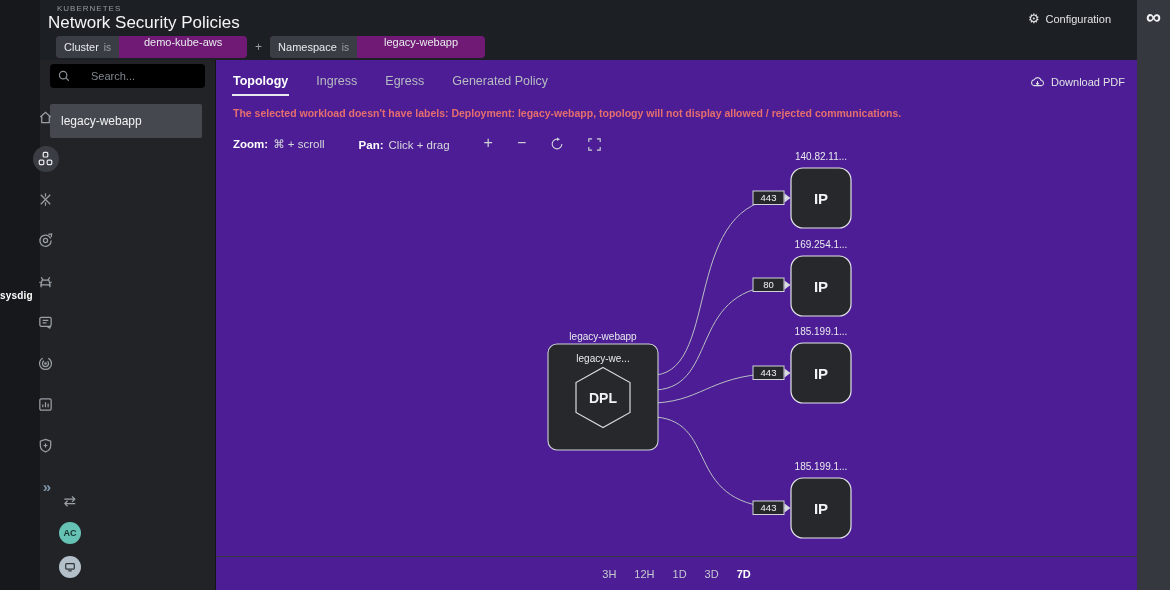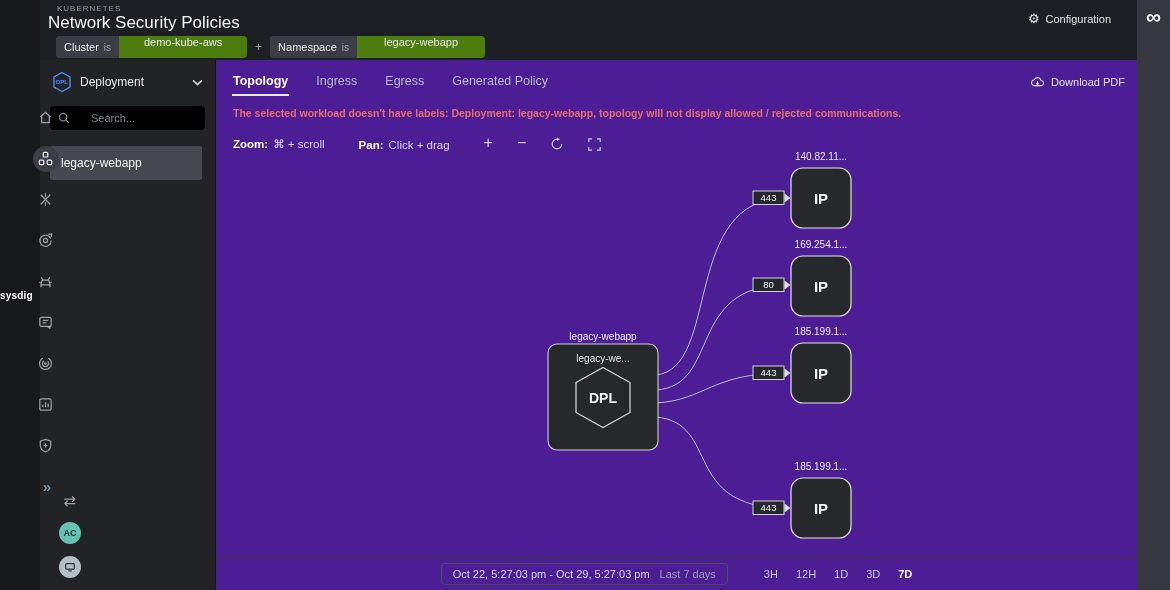--- a/index.html
+++ b/index.html
@@ -30,21 +30,21 @@
   .infinity { color:#f1f3f4; font-size:21px; font-weight:bold; line-height:34px; cursor:pointer; }
 
   
   .header { position:absolute; left:40px; top:0; width:1097px; height:60px; background:#1c1f23; z-index:4; }
   .eyebrow { position:absolute; left:17px; top:4px; font-size:8px; letter-spacing:1px; color:#969ca3; }
   .page-title { position:absolute; left:8px; top:13px; font-size:17px; font-weight:400; color:#f4f5f6; }
   .config-btn { position:absolute; right:26px; top:11px; display:flex; align-items:center; gap:6px; font-size:11px; color:#e2e4e7; cursor:pointer; }
   .gear { font-size:13px; }
 
   .filter-row { position:absolute; left:16px; top:36px; display:flex; align-items:center; gap:8px; }
-  .pill { display:flex; align-items:stretch; height:22px; background:#4d7c0f; border-radius:4px; overflow:hidden; font-size:11px; cursor:pointer; }
+  .pill { display:flex; align-items:stretch; height:22px; background:#701a75; border-radius:4px; overflow:hidden; font-size:11px; cursor:pointer; }
   .pill .keyseg { background:#3a3e44; display:flex; align-items:center; gap:5px; padding:0 8px; }
   .pill .keyseg .k { color:#e8eaed; }
   .pill .keyseg .op { color:#9aa0a6; font-size:10px; }
   .pill .valseg { display:flex; align-items:center; gap:41px; padding:0 10px; color:#e8eaed; min-width:128px; justify-content:space-between;flex-direction:column; }
   .chev { stroke:#9aa0a6; fill:none; stroke-width:1.5; }
   .add-filter { color:#9aa0a6; font-size:12px; cursor:pointer; }
 
   
   .sub-sidebar { position:absolute; left:40px; top:60px; width:176px; height:530px; background:#212327; border-right:1px solid #121417; z-index:3; }
   .type-header { display:flex; align-items:center; gap:8px; padding:11px 12px 9px 12px; cursor:pointer; }
@@ -194,32 +194,20 @@
         <span>legacy-webapp</span>
         <svg class="chev" width="10" height="6" viewBox="0 0 10 6">
             <path d="M1 1 L5 5 L9 1"></path>
           </svg>
       </span>
     </div>
   </div>
 </div>
 
 <div class="sub-sidebar">
-  <div class="type-header">
-    <span class="dpl-badge">
-      <svg width="20" height="22" viewBox="0 0 20 22">
-          <path d="M10 1.5 L18 6 V16 L10 20.5 L2 16 V6 Z" fill="none" stroke="#4d8df0" stroke-width="1.4"></path>
-        </svg>
-      <span class="t">DPL</span>
-    </span>
-    <span class="type-label">Deployment</span>
-    <svg class="chev" width="11" height="7" viewBox="0 0 10 6">
-        <path d="M1 1 L5 5 L9 1" stroke="#cfd3d7"></path>
-      </svg>
-  </div>
   <div class="search-box">
     <svg width="12" height="12" viewBox="0 0 14 14">
         <circle cx="6" cy="6" r="4.3" fill="none" stroke="#8a9097" stroke-width="1.4"></circle>
         <path d="M9.2 9.2 L12.5 12.5" stroke="#8a9097" stroke-width="1.4"></path>
       </svg>
     <span class="ph">Search...</span>
   </div>
   <div class="side-item selected">legacy-webapp</div>
 </div>
 
@@ -321,24 +309,20 @@
       <text class="topo-node-type" x="605" y="363.5" text-anchor="middle" font-size="15">IP</text>
       <g>
         <rect x="537" y="351" width="31" height="13.5" fill="#26282c" stroke="#cfd3d7" stroke-width="1"></rect>
         <text class="port-text" x="552.5" y="361.2" text-anchor="middle">443</text>
         <path d="M568.5 353.5 L574.5 358 L568.5 362.5 Z" fill="#d7dade"></path>
       </g>
     </g>
   </svg>
 
   <div class="timebar">
-    <div class="range-box">
-      <span class="rng">Oct 22, 5:27:03 pm - Oct 29, 5:27:03 pm</span>
-      <span class="preset">Last 7 days</span>
-    </div>
     <div class="quick-opts">
       <span>3H</span>
       <span>12H</span>
       <span>1D</span>
       <span>3D</span>
       <span class="active">7D</span>
     </div>
   </div>
 </div>
 

